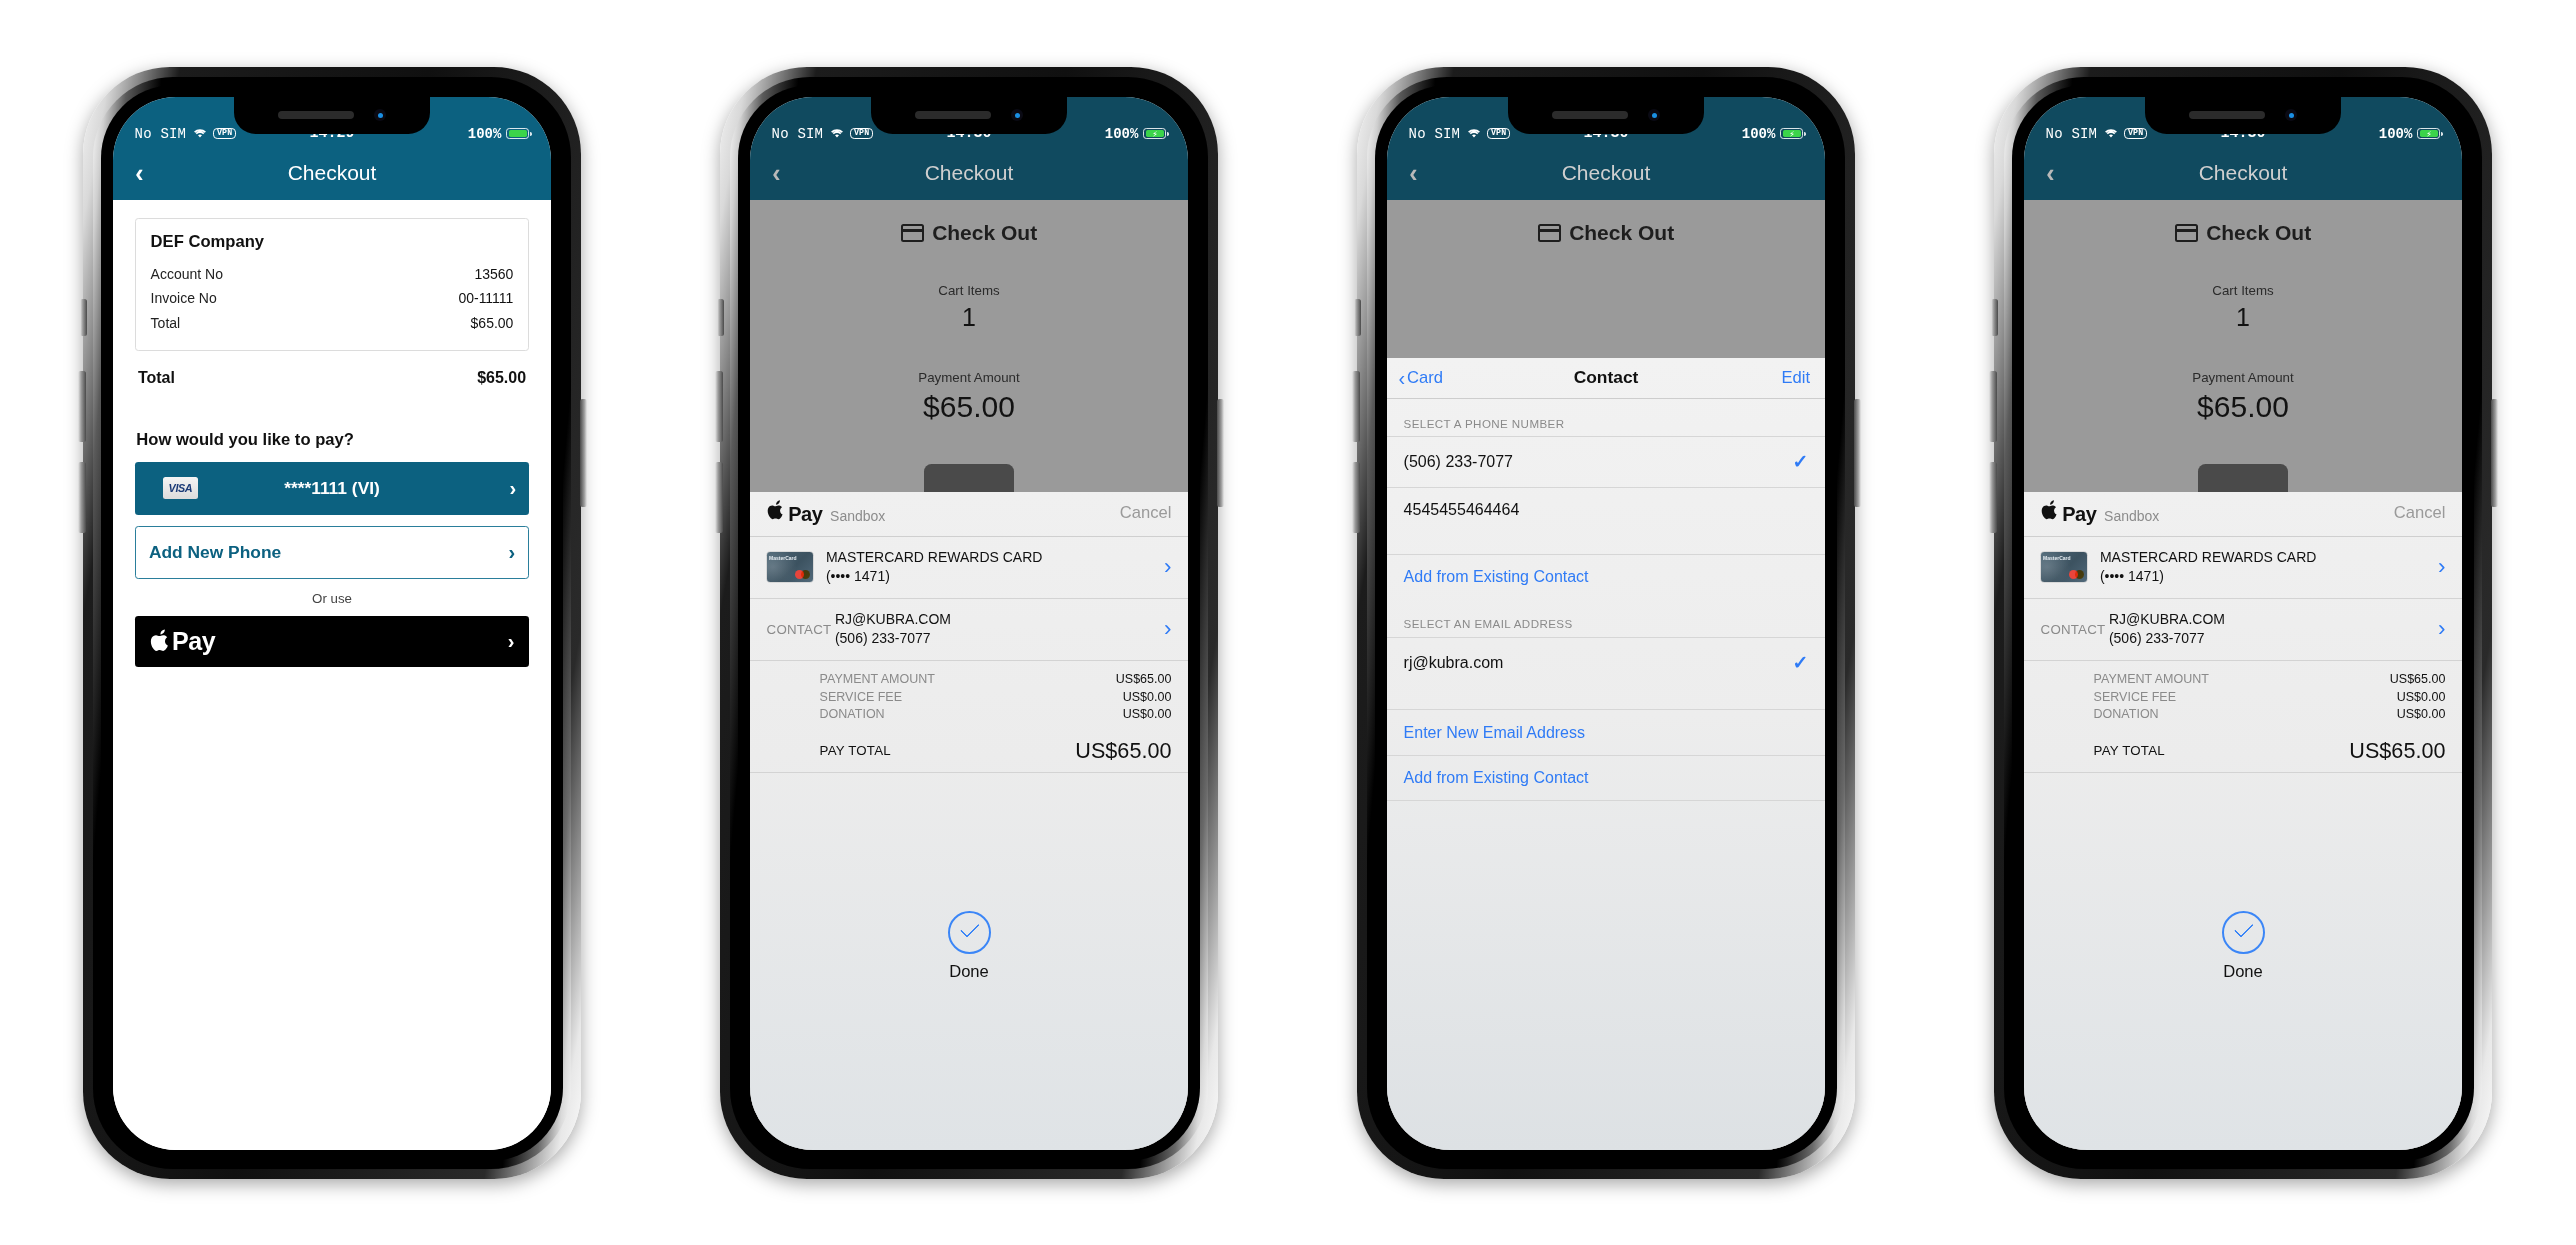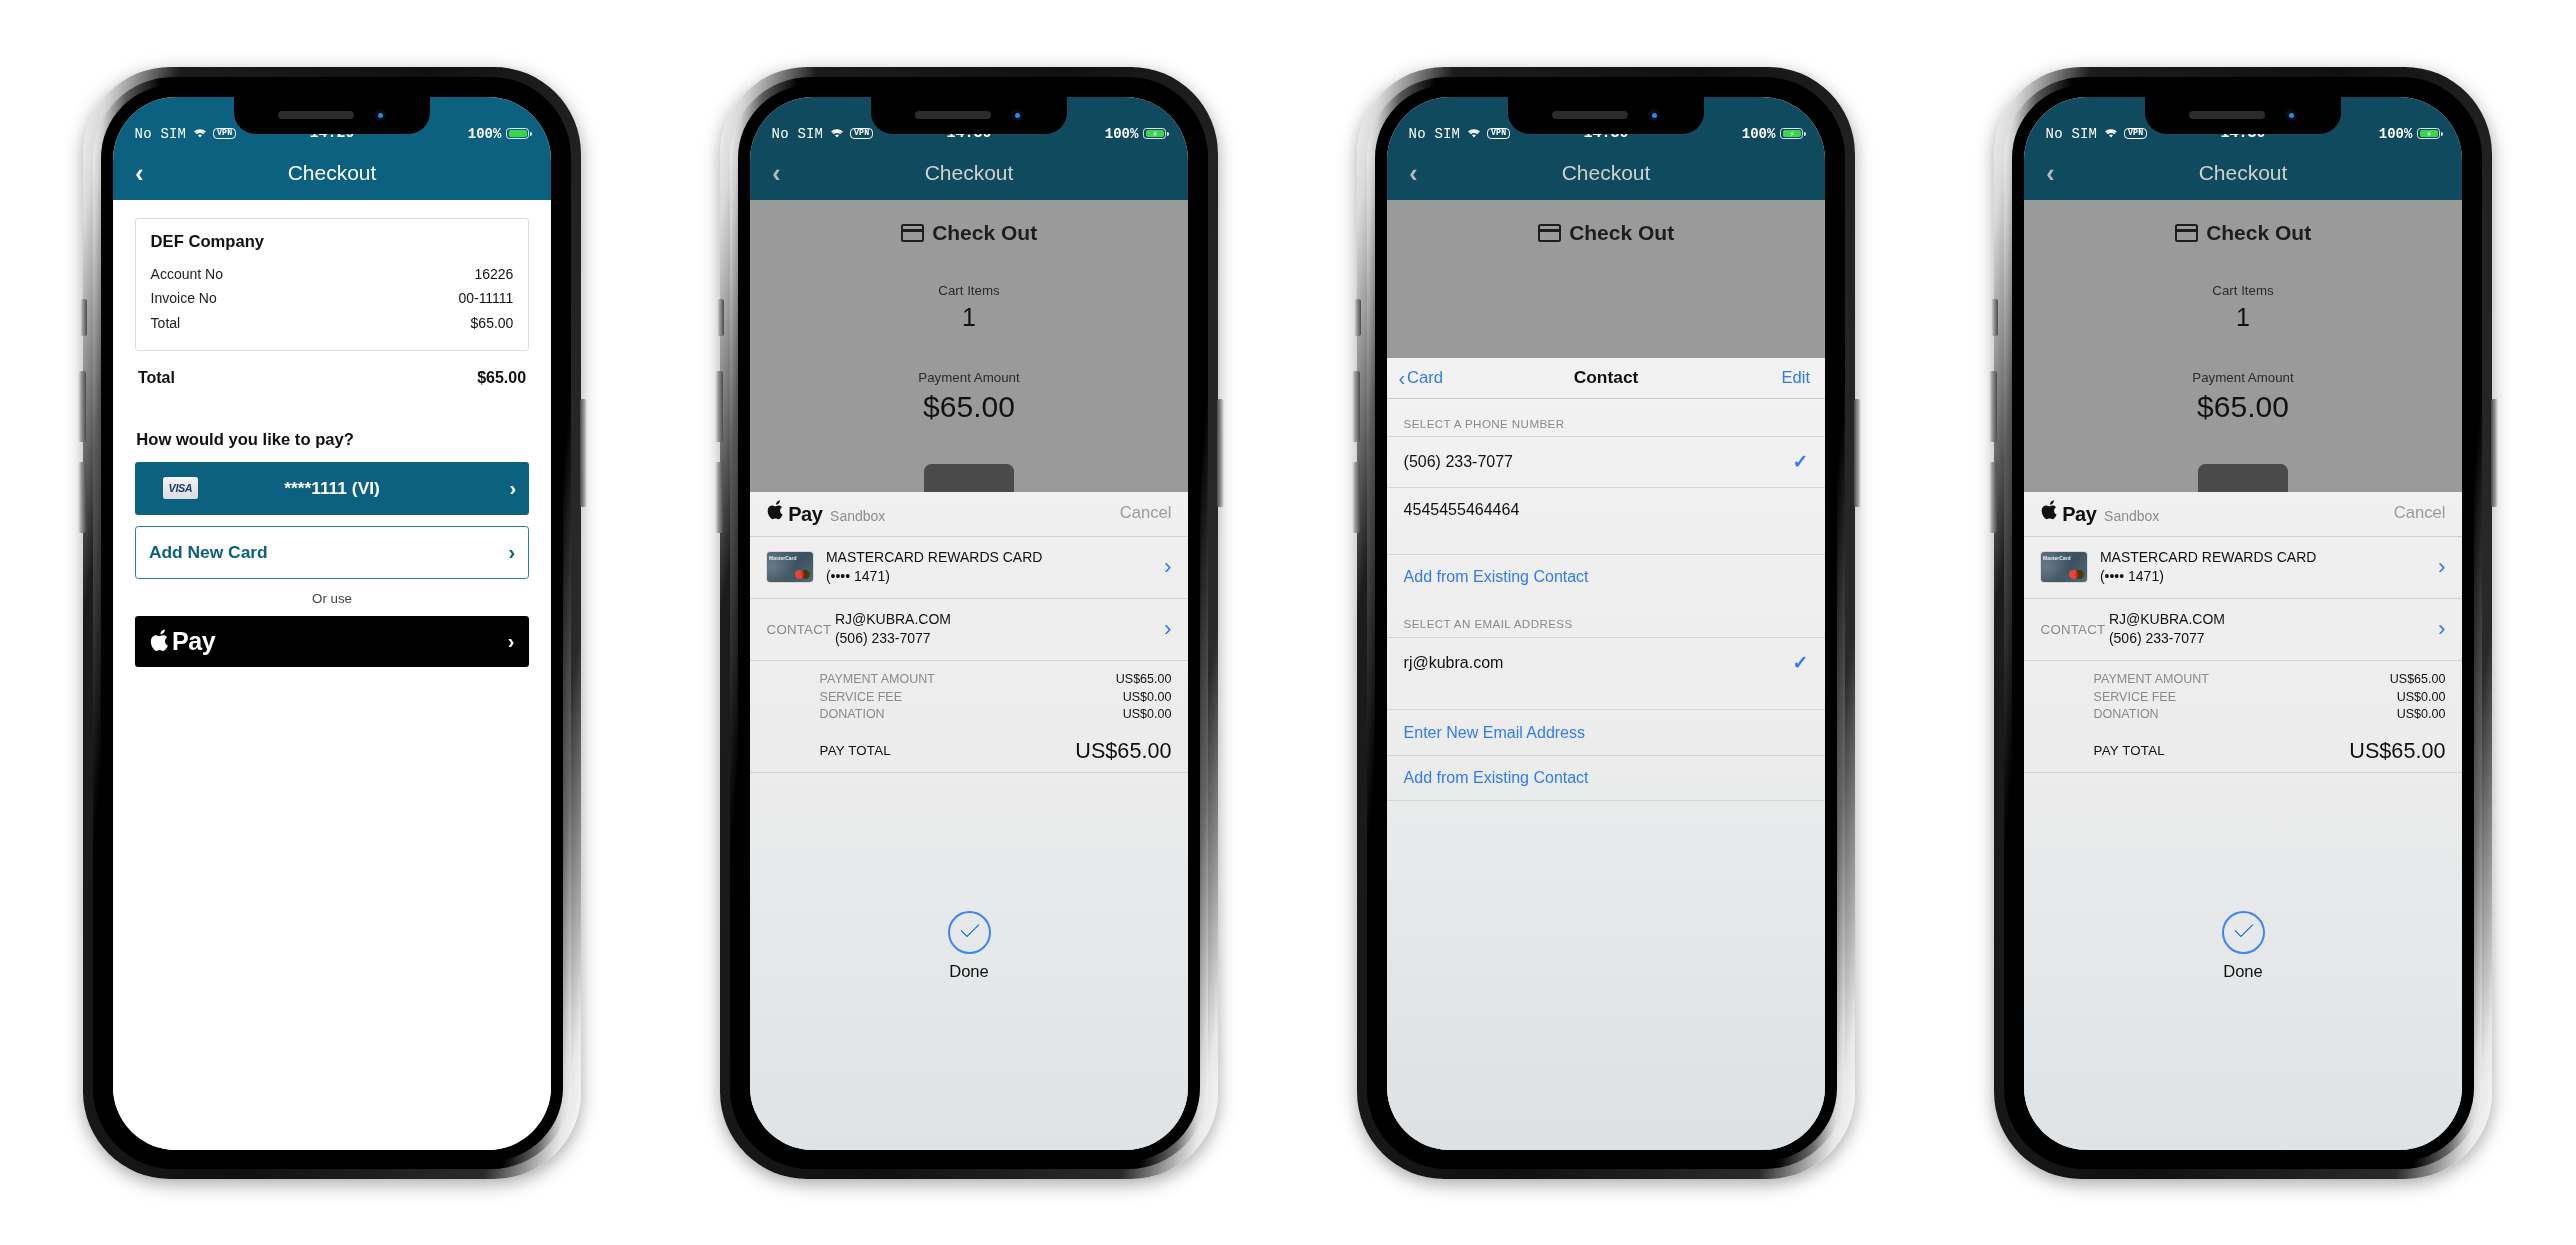--- a/index.html
+++ b/index.html
@@ -337,21 +337,21 @@
       </div>
       <div class="navbar" style="background:#0c6180">
         <div class="nav-back">‹</div>
         <div class="nav-title">Checkout</div>
       </div>
       <div class="s1-body">
         <div class="bill-card">
           <div class="bill-title">DEF Company</div>
           <div class="bill-row">
             <span>Account No</span>
-            <span class="v">16226</span>
+            <span class="v">13560</span>
           </div>
           <div class="bill-row">
             <span>Invoice No</span>
             <span class="v">00-11111</span>
           </div>
           <div class="bill-row">
             <span>Total</span>
             <span class="v">$65.00</span>
           </div>
         </div>
@@ -359,21 +359,21 @@
           <span>Total</span>
           <span>$65.00</span>
         </div>
         <div class="pay-q">How would you like to pay?</div>
         <div class="card-btn">
           <span class="visa-logo">VISA</span>
           <span class="lbl">****1111 (VI)</span>
           <span class="chev">›</span>
         </div>
         <div class="addcard">
-          <span>Add New Card</span>
+          <span>Add New Phone</span>
           <span class="chev">›</span>
         </div>
         <div class="oruse">Or use</div>
         <div class="applepay-btn">
           <span class="ap-mark">
             <svg class="apple-glyph" width="20" height="24" viewBox="0 0 24 29">
                 <path d="M16.5 4.6c.9-1.1 1.5-2.6 1.3-4.1-1.3.1-2.9.9-3.8 2-.8 1-1.6 2.5-1.4 4 1.5.1 3-.8 3.9-1.9zM18 14.9c0-3.2 2.6-4.8 2.7-4.9-1.5-2.2-3.8-2.5-4.6-2.5-1.9-.2-3.8 1.1-4.8 1.1-1 0-2.5-1.1-4.1-1.1-2.1 0-4.1 1.2-5.2 3.1-2.2 3.9-.6 9.6 1.6 12.7 1.1 1.5 2.4 3.2 4 3.2 1.6-.1 2.2-1 4.1-1 1.9 0 2.5 1 4.2 1 1.7 0 2.8-1.5 3.9-3.1 1.2-1.8 1.7-3.5 1.7-3.6-.1 0-3.4-1.3-3.5-5.1z" fill="#fff"></path>
               </svg>
             <span class="pay-word">Pay</span>
           </span>

